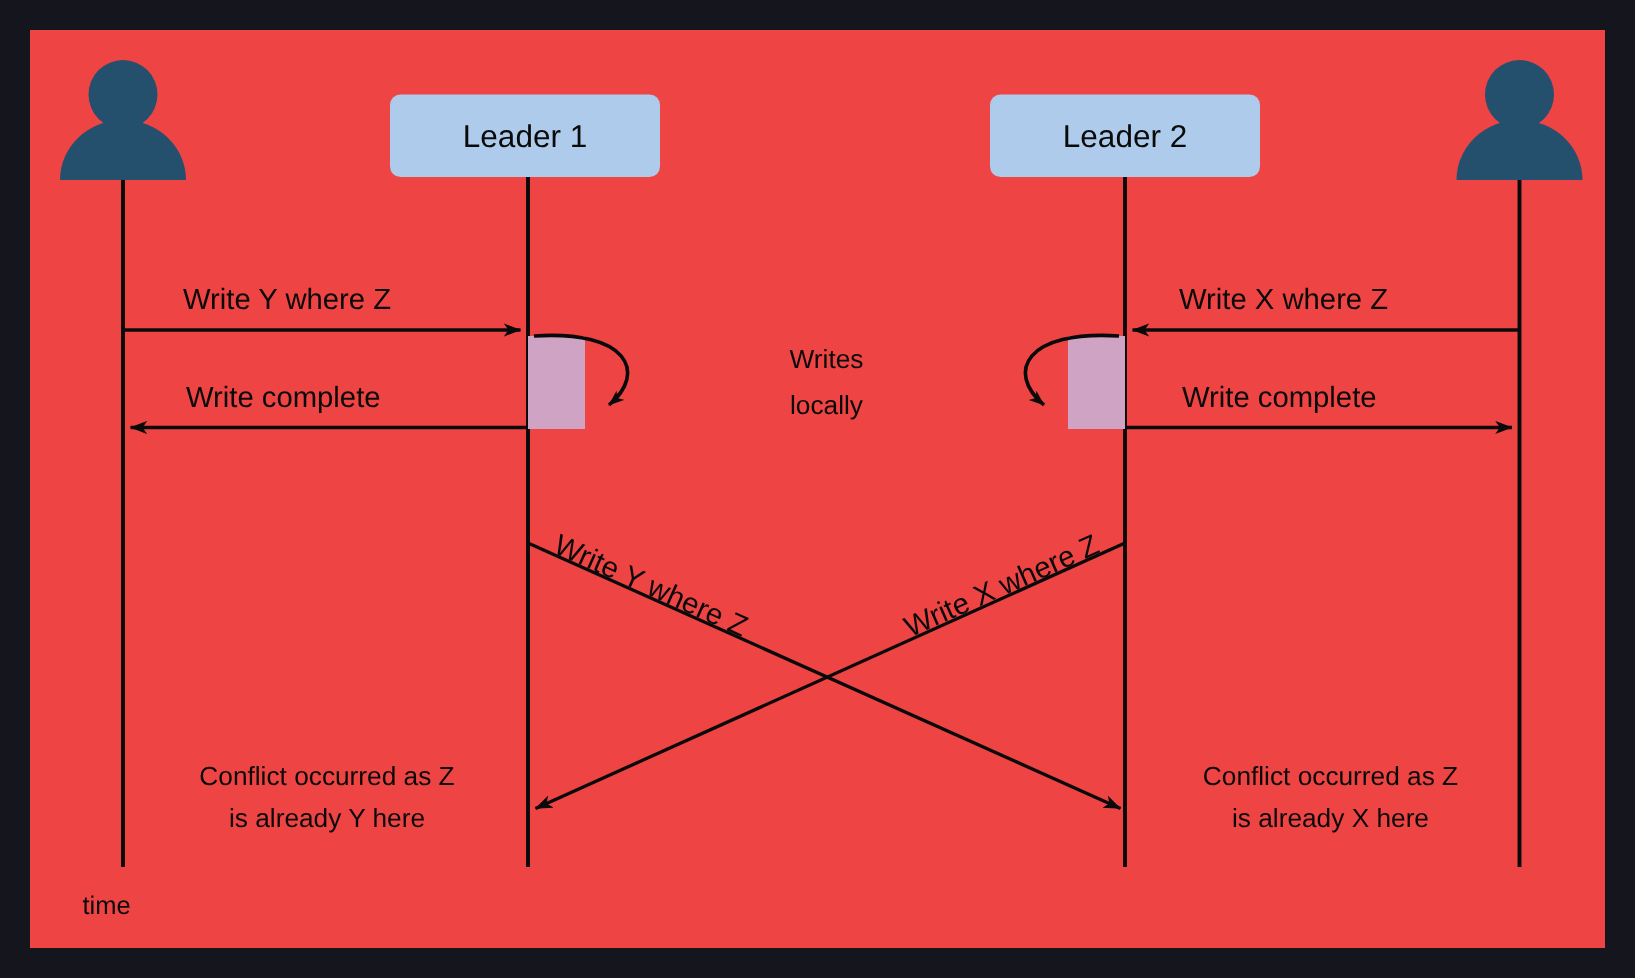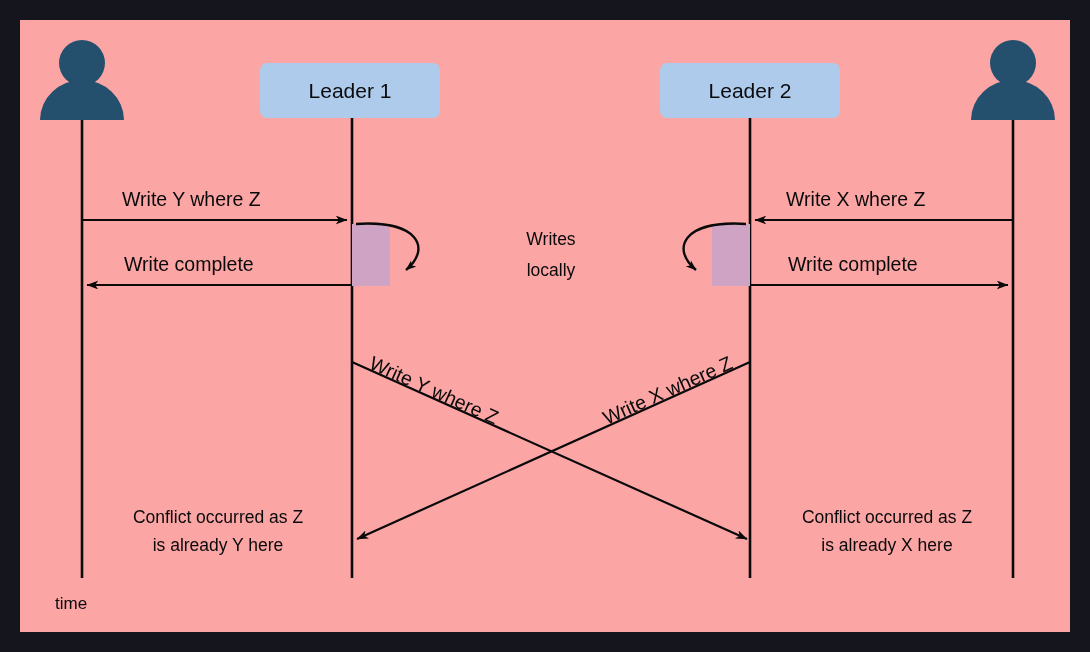--- a/index.html
+++ b/index.html
@@ -1,19 +1,19 @@
 <!DOCTYPE html>
 <html><head>
 <meta charset="utf-8">
 <style>
   html,body{margin:0;padding:0;background:#15161d;}
   body{width:1090px;height:652px;overflow:hidden;
        font-family:"Liberation Sans","DejaVu Sans",sans-serif;}
   #frame{position:absolute;left:0;top:0;width:1090px;height:652px;background:#15161d;}
-  #panel{position:absolute;left:20px;top:20px;width:1050px;height:612px;background:#fca5a5;}
+  #panel{position:absolute;left:20px;top:20px;width:1050px;height:612px;background:#ef4444;}
   svg{display:block;}
   .lbl{font-family:"Liberation Sans","DejaVu Sans",sans-serif;fill:#0a0a0a;}
   .msg{font-size:19.5px;}
   .hdr{font-size:21px;}
   .note{font-size:17.5px;}
   .small{font-size:17px;}
   .lifeline{stroke:#0a0a0a;stroke-width:2.6;}
   .arrowline{stroke:#0a0a0a;stroke-width:2.2;fill:none;}
   .loop{stroke:#0a0a0a;stroke-width:2.4;fill:none;}
 </style>

